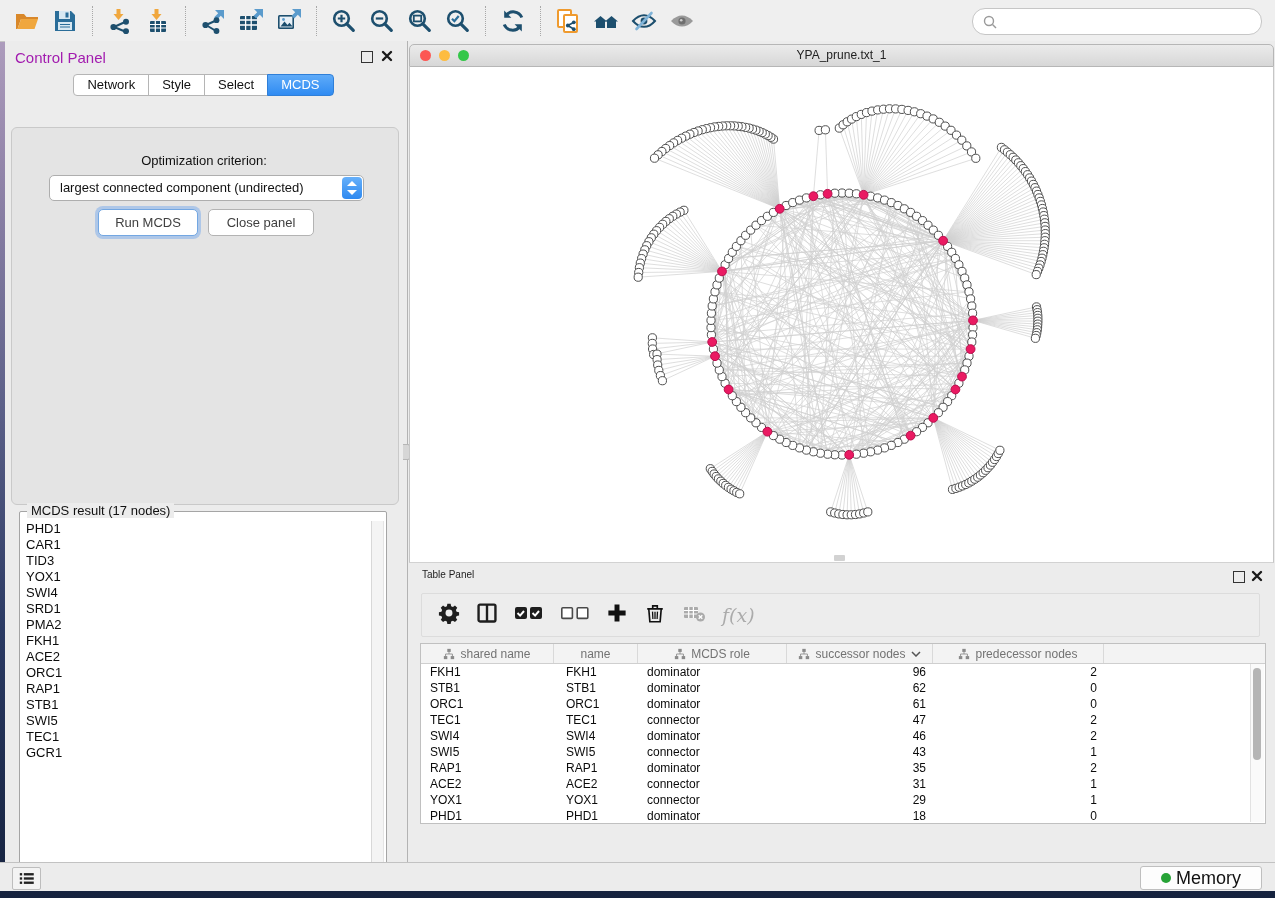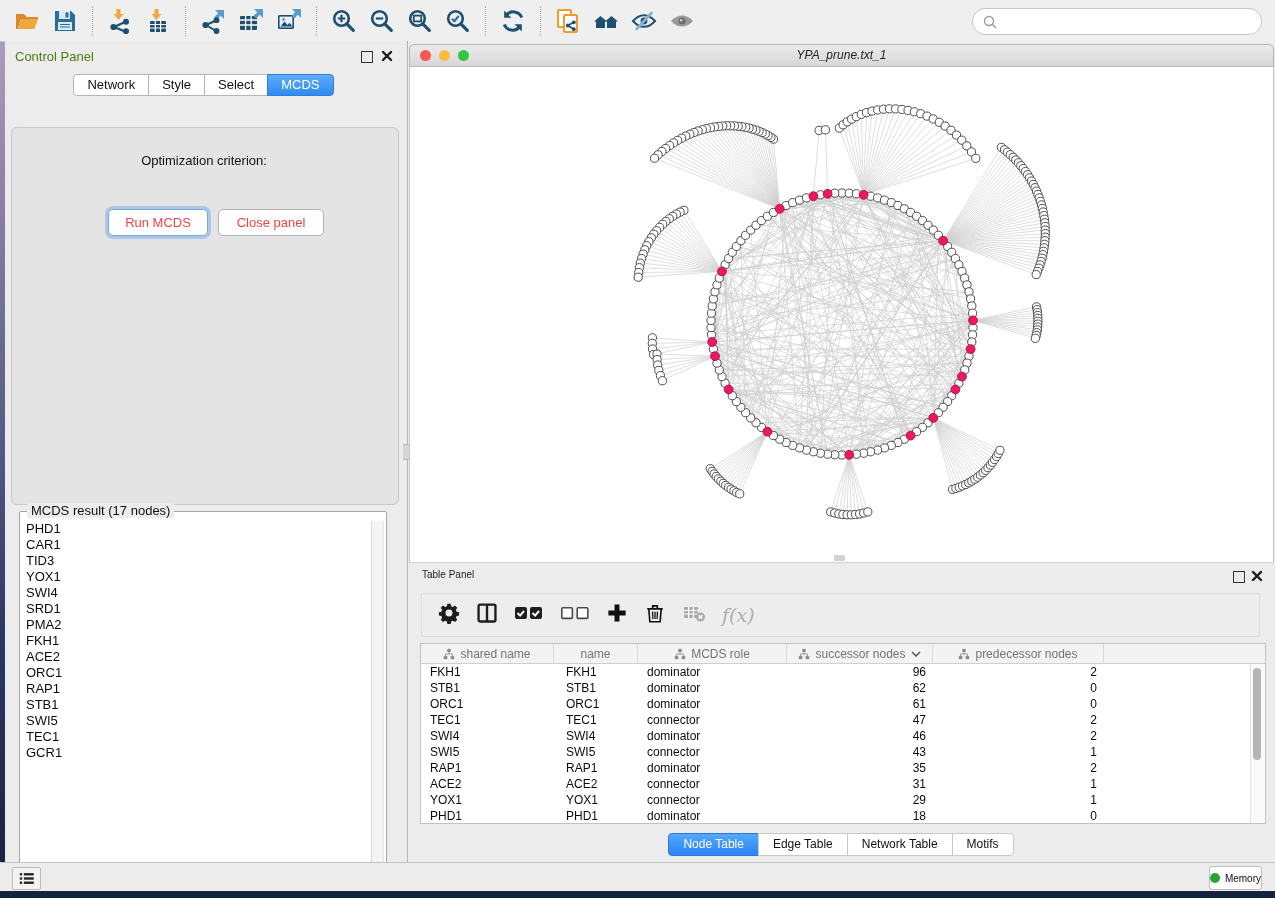--- a/index.html
+++ b/index.html
@@ -16,49 +16,49 @@
   .tb-sep{width:0;height:30px;border-left:1px dotted #a8a8a8;margin:0 8px;}
   .search-box{position:absolute;right:13px;top:8px;width:288px;height:25px;background:#fff;border:1px solid #c6c6c6;border-radius:13px;display:flex;align-items:center;}
   .search-box .s-icon{margin-left:9px;display:flex;}
   .search-box input{border:none;outline:none;background:transparent;flex:1;font-size:12px;padding:0 8px 0 4px;font-family:inherit;}
   
   .right-bg{position:absolute;left:403px;top:41px;width:872px;height:821px;background:#ececec;}
   .vsplit{position:absolute;left:407px;top:41px;width:1px;height:821px;background:#b3b3b3;}
   .vgrip{position:absolute;left:400px;top:444px;width:8px;height:14px;background:#d6d6d6;border:1px solid #b6b6b6;border-radius:2px;}
   
   .cpanel{position:absolute;left:5px;top:41px;width:398px;height:821px;background:#ececec;}
-  .cp-title{position:absolute;left:10px;top:8px;font-size:13px;color:#4d7c0f;}
+  .cp-title{position:absolute;left:10px;top:8px;font-size:15px;color:#a21caf;}
   .pn-float{position:absolute;width:10px;height:10px;border:1.6px solid #333;background:transparent;}
   .pn-close{position:absolute;width:12px;height:12px;}
   .pn-close svg{display:block;}
   .cp-float{left:356px;top:10px;}
   .cp-close{left:376px;top:9px;}
   .cp-box{position:absolute;left:6px;top:86px;width:386px;height:376px;background:#e4e4e4;border:1px solid #c9c9c9;border-radius:6px;}
   .cp-tabs{position:absolute;left:0;top:33px;width:100%;display:flex;justify-content:center;z-index:3;}
   .cp-tab{height:20px;line-height:20px;padding:0 13px;font-size:13px;background:#fff;border:1px solid #b5b5b5;margin-left:-1px;color:#111;}
   .cp-tab:first-child{border-radius:4px 0 0 4px;}
   .cp-tab:last-child{border-radius:0 4px 4px 0;}
   .cp-tab.active{background:linear-gradient(180deg,#5fabf9,#2f8bf2);border-color:#2f7fd8;color:#fff;}
   .cp-optlabel{position:absolute;left:6px;top:112px;width:386px;text-align:center;font-size:13px;color:#111;}
   .cp-select{position:absolute;left:44px;top:134px;width:313px;height:24px;background:#fff;border:1px solid #aeaeae;border-radius:5px;font-size:13px;color:#111;}
   .cp-select .val{position:absolute;left:10px;top:4px;white-space:nowrap;}
   .cp-select .stepper{position:absolute;right:1px;top:1px;bottom:1px;width:20px;border-radius:4px;background:linear-gradient(180deg,#66b0fa,#2e89f0);}
   .stepper .up,.stepper .dn{position:absolute;left:5px;width:0;height:0;border-left:5px solid transparent;border-right:5px solid transparent;}
   .stepper .up{top:4px;border-bottom:5px solid #fff;}
   .stepper .dn{bottom:4px;border-top:5px solid #fff;}
-  .cp-btn{position:absolute;top:168px;height:25px;background:#fff;border:1px solid #b3b3b3;border-radius:5px;font-size:13px;color:#ef4444;display:flex;align-items:center;justify-content:center;margin-left:10px;}
+  .cp-btn{position:absolute;top:168px;height:25px;background:#fff;border:1px solid #b3b3b3;border-radius:5px;font-size:13px;color:#404040;display:flex;align-items:center;justify-content:center;}
   .cp-btn.run{left:93px;width:98px;border-color:#73a7e2;box-shadow:0 0 0 3px rgba(120,170,235,.5);}
   .cp-btn.closep{left:203px;width:104px;}
   .fieldset{position:absolute;left:14px;top:470px;width:366px;height:366px;border:1px solid #a5a5a5;border-radius:2px;background:#fff;}
   .fieldset .legend{position:absolute;top:-9px;left:7px;background:#ececec;padding:0 4px;font-size:13px;color:#111;}
   .mcds-list{position:absolute;left:3px;top:9px;right:14px;bottom:3px;overflow:hidden;}
   .mcds-list div{font-size:13px;line-height:16px;color:#0c0c0c;padding-left:3px;}
   .fs-track{position:absolute;right:2px;top:9px;bottom:3px;width:11px;background:#f4f4f4;border-left:1px solid #d8d8d8;border-right:1px solid #e4e4e4;}
   
-  .netwin{position:absolute;left:409px;top:44px;width:865px;height:519px;font-style:italic;}
+  .netwin{position:absolute;left:409px;top:44px;width:865px;height:519px;}
   .net-titlebar{height:21px;background:linear-gradient(180deg,#ebebeb,#d7d7d7);border:1px solid #b6b6b6;border-radius:5px 5px 0 0;position:relative;}
   .tl{position:absolute;top:5px;width:11px;height:11px;border-radius:50%;}
   .net-title{position:absolute;left:0;right:0;top:3px;text-align:center;font-size:12px;color:#222;}
   .net-canvas{position:relative;height:495px;background:#fff;border-left:1px solid #c6c6c6;border-right:1px solid #c6c6c6;border-bottom:1px solid #d2d2d2;}
   .net-canvas svg{display:block;}
   .hgrip{position:absolute;left:424px;bottom:1px;width:11px;height:6px;background:#d2d2d2;border-radius:1px;}
   
   .tpanel{position:absolute;left:408px;top:565px;width:867px;height:293px;background:#ececec;}
   .tp-title{position:absolute;left:14px;top:4px;font-size:10px;color:#1d1d1d;}
   .tp-float{right:30px;top:6px;left:auto;}
@@ -78,21 +78,21 @@
   .tscroll{position:absolute;right:1px;top:20px;width:13px;bottom:1px;background:#fafafa;border-left:1px solid #e2e2e2;}
   .tthumb{position:absolute;left:2px;top:4px;width:8px;height:92px;background:#b5b5b5;border-radius:4px;}
   .tp-tabs{position:absolute;left:0;top:268px;width:100%;display:flex;justify-content:center;}
   .tp-tab{height:21px;line-height:21px;padding:0 14px;font-size:12px;background:#fff;border:1px solid #c8c8c8;margin-left:-1px;color:#111;}
   .tp-tab:first-child{border-radius:4px 0 0 4px;}
   .tp-tab:last-child{border-radius:0 4px 4px 0;}
   .tp-tab.active{background:linear-gradient(180deg,#55a8fb,#2a84f6);border-color:#2a78dd;color:#fff;}
   
   .statusbar{position:absolute;left:0;top:862px;width:1275px;height:28px;background:#ececec;border-top:1px solid #c2c2c2;}
   .sb-list{position:absolute;left:12px;top:4px;width:27px;height:21px;background:#f3f3f3;border:1px solid #bdbdbd;border-radius:2px;display:flex;align-items:center;justify-content:center;}
-  .sb-mem{position:absolute;right:13px;top:3px;height:22px;background:#fdfdfd;border:1px solid #bfbfbf;border-radius:3px;display:flex;align-items:center;gap:5px;padding:0 0;font-size:10px;color:#111;}
+  .sb-mem{position:absolute;right:13px;top:3px;height:22px;background:#fdfdfd;border:1px solid #bfbfbf;border-radius:3px;display:flex;align-items:center;gap:5px;padding:0 20px;font-size:18px;color:#111;}
   .mem-dot{width:10px;height:10px;border-radius:50%;background:#27a337;}
   .colicon{display:inline-flex;}
 </style>
 </head>
 <body>
 
 <div class="toolbar">
   <div class="tb-icons" id="tb-icons">
       <div class="tb-btn">
         <span class="tb-ic">
@@ -284,20 +284,27 @@
       </svg>
   </div>
   <div class="cp-tabs" id="cp-tabs">
       <div class="cp-tab">Network</div>
       <div class="cp-tab">Style</div>
       <div class="cp-tab">Select</div>
       <div class="cp-tab active">MCDS</div>
     </div>
   <div class="cp-box"></div>
   <div class="cp-optlabel">Optimization criterion:</div>
+  <div class="cp-select">
+    <span class="val">largest connected component (undirected)</span>
+    <span class="stepper">
+        <span class="up"></span>
+        <span class="dn"></span>
+      </span>
+  </div>
   <div class="cp-btn run">Run MCDS</div>
   <div class="cp-btn closep">Close panel</div>
   <div class="fieldset">
     <div class="legend">MCDS result (17 nodes)</div>
     <div class="mcds-list" id="mcds-list">
         <div>PHD1</div>
         <div>CAR1</div>
         <div>TID3</div>
         <div>YOX1</div>
         <div>SWI4</div>
@@ -1350,26 +1357,20 @@
     <div class="td l1">dominator</div>
     <div class="td num">18</div>
     <div class="td num">0</div>
     <div class="td"></div>
         </div>
       </div>
     <div class="tscroll">
         <div class="tthumb"></div>
       </div>
   </div>
-  <div class="tp-tabs" id="tp-tabs">
-      <div class="tp-tab active">Node Table</div>
-      <div class="tp-tab">Edge Table</div>
-      <div class="tp-tab">Network Table</div>
-      <div class="tp-tab">Motifs</div>
-    </div>
 </div>
 
 <div class="statusbar">
   <div class="sb-list">
     <svg width="18" height="15" viewBox="0 0 20 16">
         <g fill="#222">
           <rect x="2" y="2" width="2.6" height="2.6"></rect>
           <rect x="2" y="6.7" width="2.6" height="2.6"></rect>
           <rect x="2" y="11.4" width="2.6" height="2.6"></rect>
           <rect x="6.5" y="2" width="11" height="2.6"></rect>

